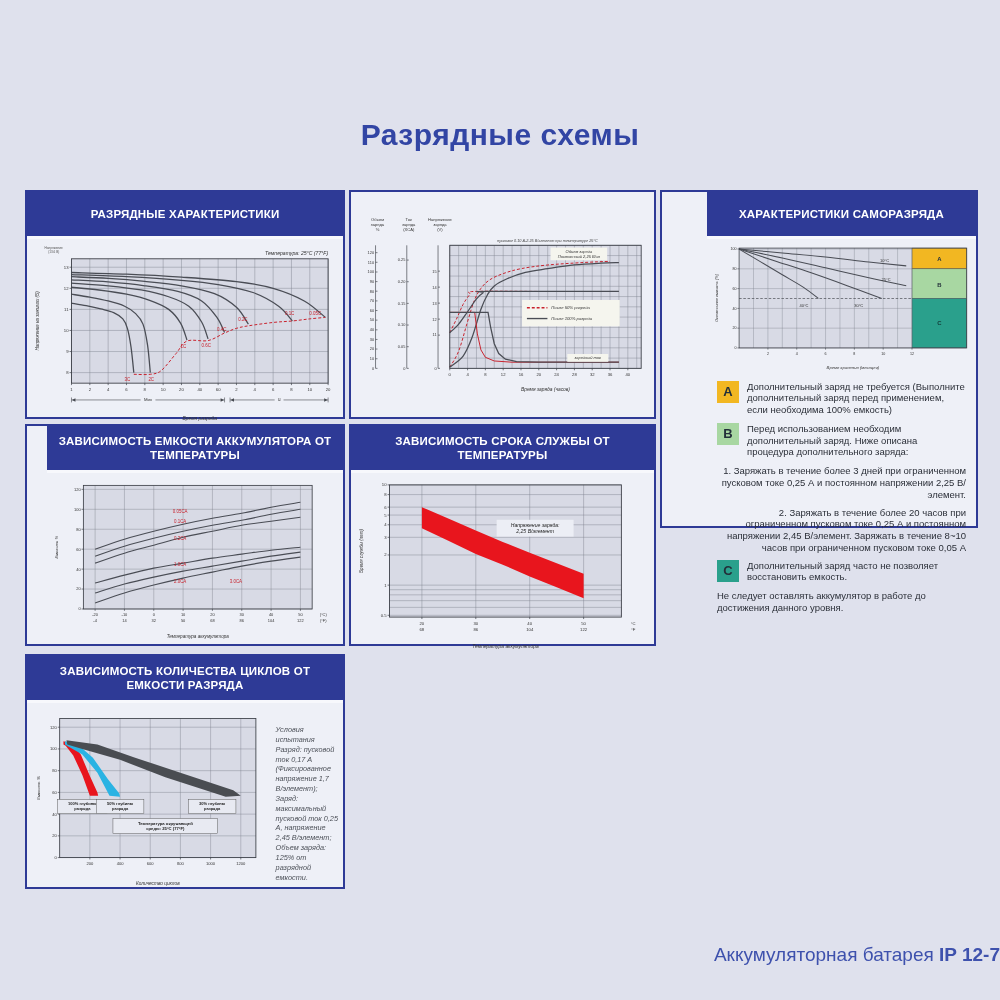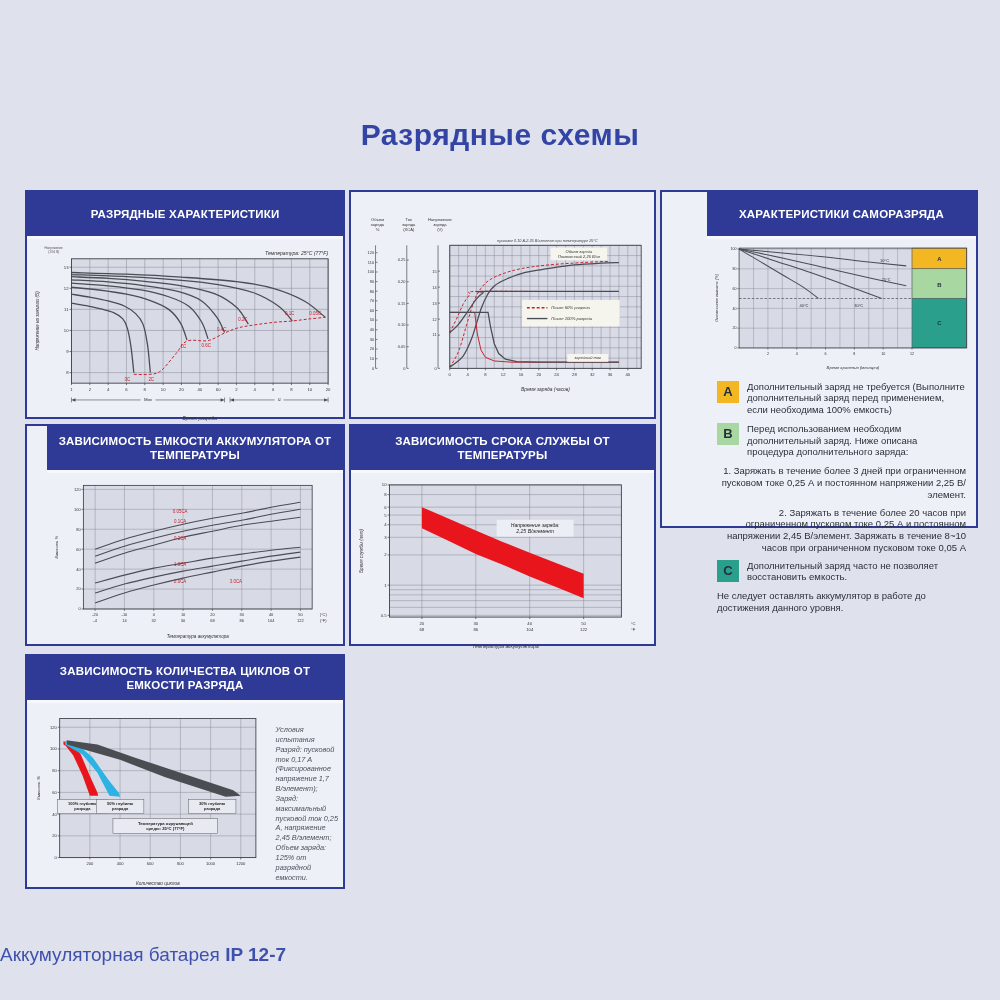--- a/index.html
+++ b/index.html
@@ -24,21 +24,21 @@
   .notes{padding:6px 10px 6px 10px;font-size:9.5px;line-height:1.24;color:#2b2f38;}
   .note-row{display:flex;gap:8px;margin-bottom:7px;}
   .note-badge{flex:0 0 22px;width:22px;height:22px;display:flex;align-items:center;justify-content:center;
     font-weight:bold;font-size:13px;color:#23303a;}
   .note-num{margin-bottom:6px;padding-left:2px;text-align:right;}
   .note-plain{margin-top:2px;}
   .p6 .content-row{flex:1;display:flex;padding:6px 4px 4px 6px;gap:14px;}
   .p6 .content-row svg{width:238px;height:auto;}
   .side-text{width:66px;font-size:7.3px;font-style:italic;color:#4c5058;line-height:1.35;
     white-space:pre-line;padding-top:16px;}
-  .page-footer{position:absolute;top:944px;left:0;width:1000px;text-align:left;
+  .page-footer{position:absolute;top:944px;left:0;width:1000px;text-align:right;
     font-size:19px;color:#3e51ad;}
   .page-footer b{font-weight:bold;}
 </style>
 </head>
 <body>
 
 <div class="page">
   <h1 class="page-title">Разрядные схемы</h1>
 
   <section class="panel p1">

